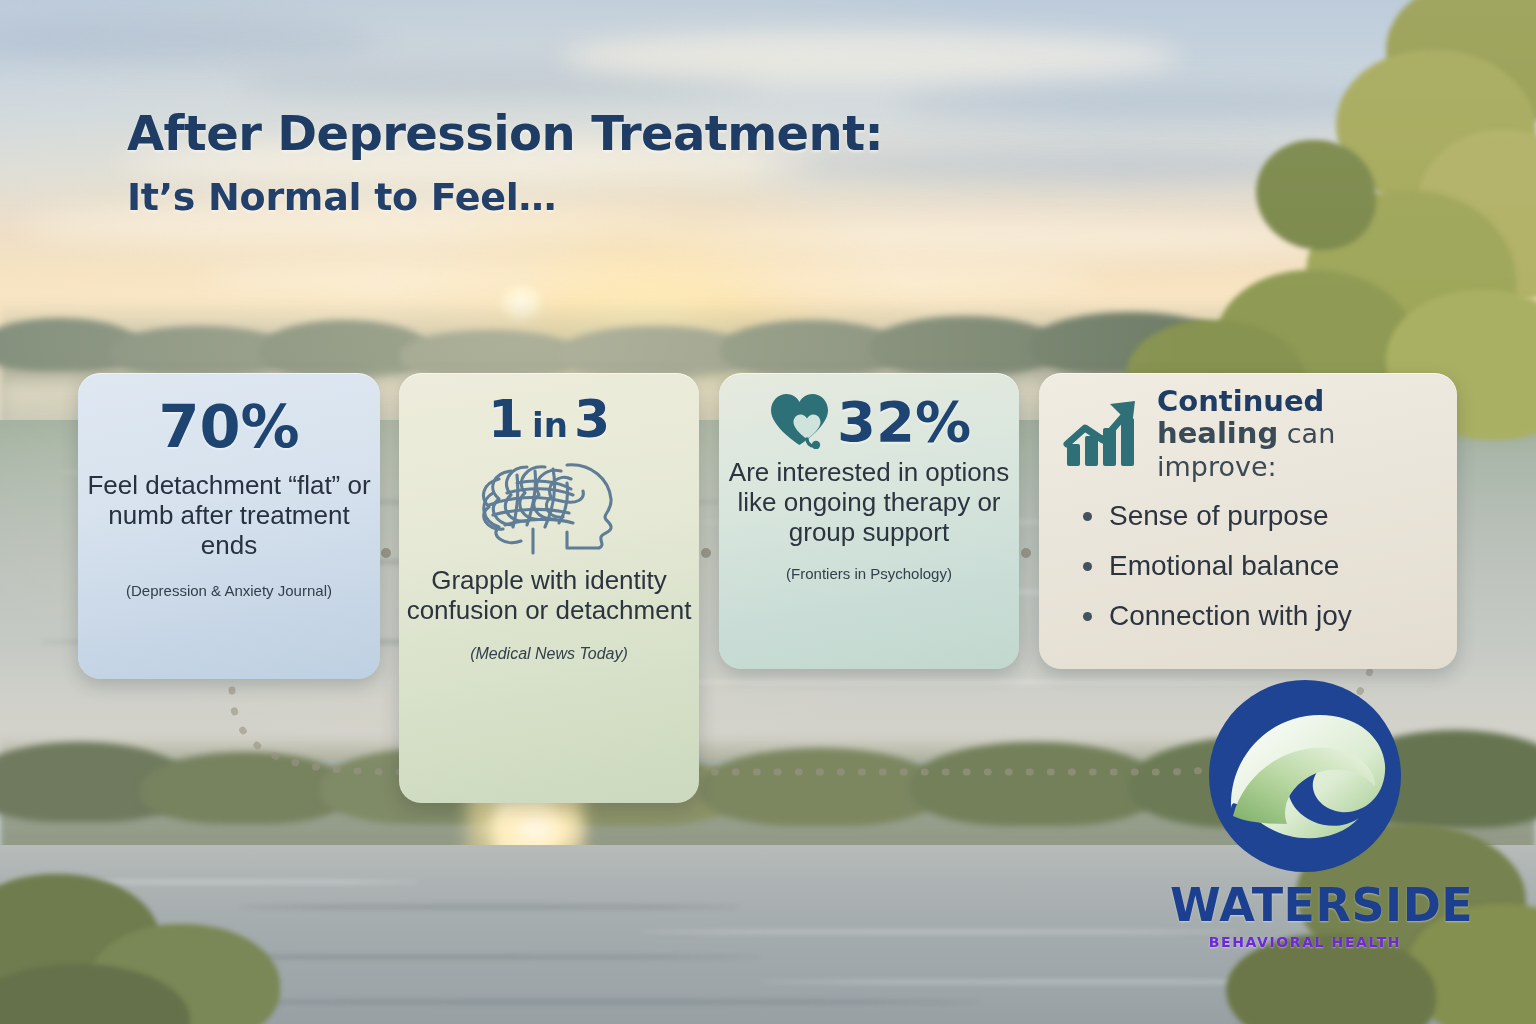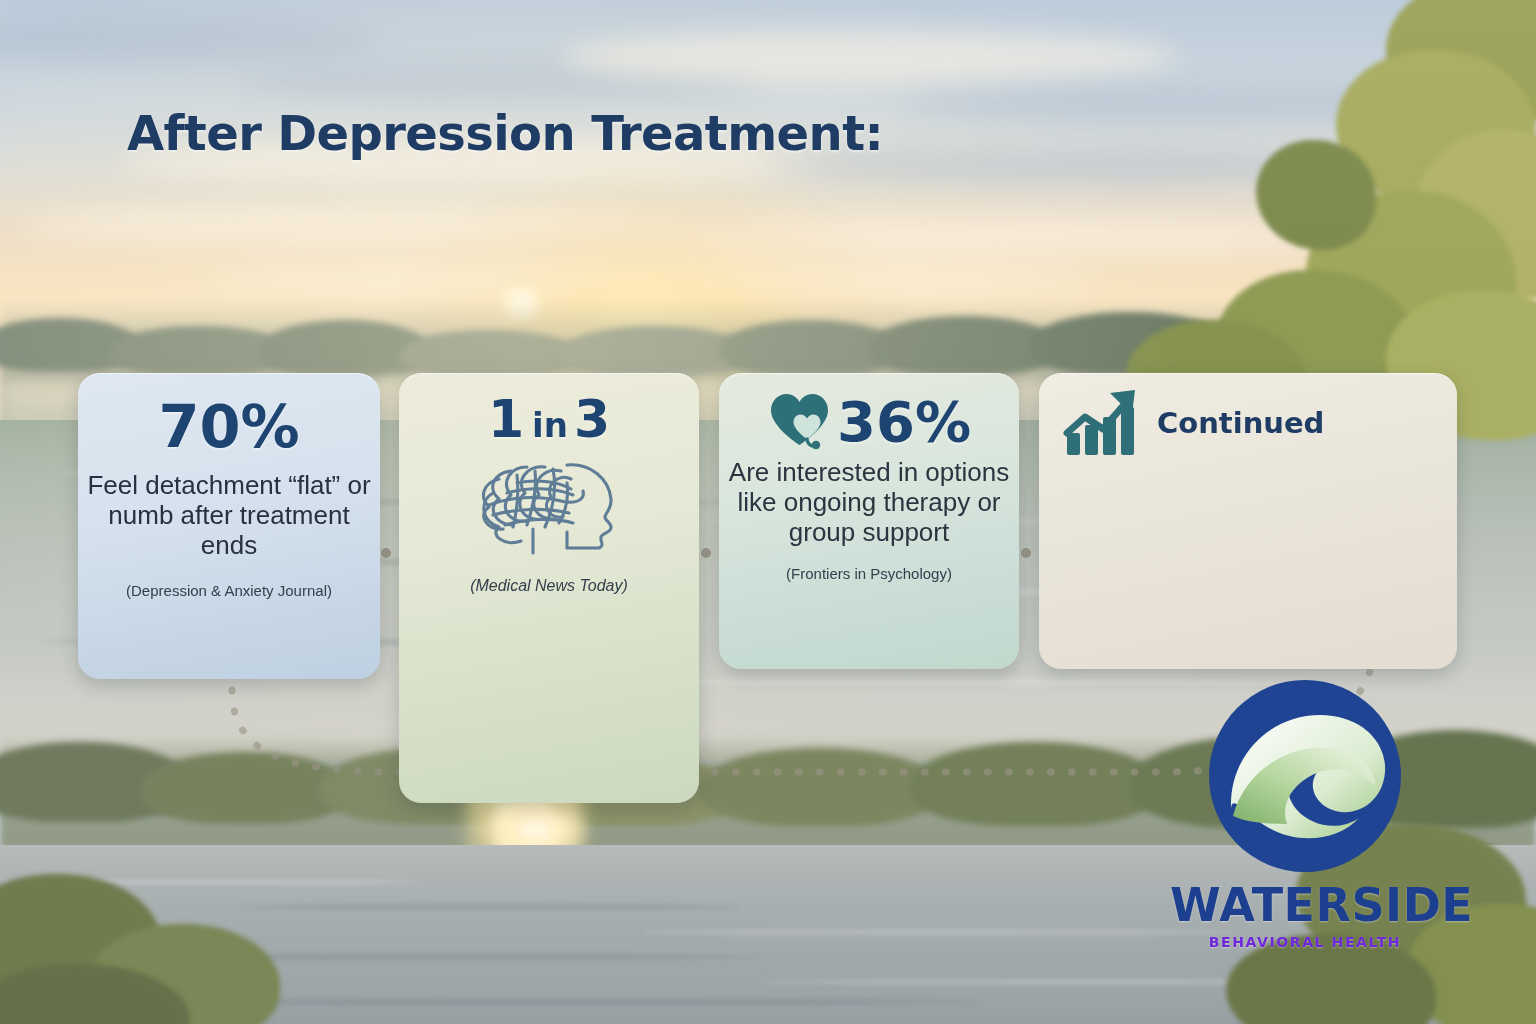--- a/index.html
+++ b/index.html
@@ -342,20 +342,21 @@
     <div class="leaf" style="left:250px; top:40px;  width:230px; height:150px; background:#76824f;"></div>
     <div class="leaf" style="left:360px; top:120px; width:200px; height:140px; background:#84904f;"></div>
     <div class="leaf" style="left:180px; top:150px; width:210px; height:120px; background:#6b7748;"></div>
   </div>
 
   <div class="veil"></div>
 </div>
 
 <div class="head">
   <h1>After Depression Treatment:</h1>
+  <h2>It’s Normal to Feel…</h2>
 </div>
 
 <svg class="connector" viewBox="0 0 1536 1024">
   <path d="M 232,690 C 232,760 300,772 400,772 L 1160,772 C 1310,772 1360,720 1380,640" fill="none" stroke="#9a9584" stroke-width="7" stroke-linecap="round" stroke-dasharray="1 20" opacity=".62"></path>
   <g fill="#8d8878" opacity=".75">
     <circle cx="386" cy="553" r="5"></circle>
       <circle cx="404" cy="553" r="5"></circle>
     <circle cx="706" cy="553" r="5"></circle>
       <circle cx="724" cy="553" r="5"></circle>
     <circle cx="1026" cy="553" r="5"></circle>
@@ -394,36 +395,37 @@
         <path d="M58 44 C78 38 104 38 124 46"></path>
         <path d="M86 22 C88 40 84 58 78 76"></path>
         <path d="M104 20 C108 40 104 60 96 78"></path>
         <path d="M68 26 C70 44 68 62 64 78"></path>
         <path d="M118 34 C120 50 116 64 110 74"></path>
 
         <path d="M84 80 L84 104"></path>
       </g>
     </svg>
   </div>
+  <div class="body-txt">Grapple with identity confusion or detachment</div>
   <div class="src">(Medical News Today)</div>
 </div>
 
 <div class="card" id="card3">
   <div class="top-row">
     <span>
       <svg width="64" height="58" viewBox="0 0 64 58">
         <path d="M32.5 54 C32.5 54 4 36 4 19.5 C4 9.5 11.5 3 19.5 3 C26 3 30.5 7 32.5 11
                  C34.5 7 39 3 45.5 3 C53.5 3 61 9.5 61 19.5 C61 36 32.5 54 32.5 54 Z" fill="#2e7078"></path>
         <path d="M40 48 C40 48 26.5 39 26.5 31 C26.5 26.5 30 23.5 33.5 23.5 C36.5 23.5 38.8 25.5 40 27.5
                  C41.2 25.5 43.5 23.5 46.5 23.5 C50 23.5 53.5 26.5 53.5 31 C53.5 39 40 48 40 48 Z" fill="#cfe3dd"></path>
         <path d="M40 48 C40 52 43 55 47 55" fill="none" stroke="#2e7078" stroke-width="3.4" stroke-linecap="round"></path>
         <circle cx="49" cy="54" r="4.2" fill="#2e7078"></circle>
       </svg>
     </span>
-    <span class="big-num">36%</span>
+    <span class="big-num">32%</span>
   </div>
   <div class="body-txt">Are interested in options like ongoing therapy or group support</div>
   <div class="src">(Frontiers in Psychology)</div>
 </div>
 
 <div class="card" id="card4">
   <div class="c4head">
     <span>
       <svg width="82" height="72" viewBox="0 0 82 72">
         <g fill="#2f6f77">
@@ -431,22 +433,28 @@
           <rect x="22" y="40" width="13" height="30" rx="2"></rect>
           <rect x="40" y="32" width="13" height="38" rx="2"></rect>
           <rect x="58" y="22" width="13" height="48" rx="2"></rect>
         </g>
         <path d="M4 48 L22 32 L40 44 L66 14" fill="none" stroke="#2f6f77" stroke-width="7" stroke-linecap="round" stroke-linejoin="round"></path>
         <path d="M47 8 L72 5 L69 30 Z" fill="#2f6f77"></path>
       </svg>
     </span>
     <span class="c4title">
       <span class="l1">Continued</span>
+      <span class="l2"><b>healing</b><span> can improve:</span></span>
     </span>
   </div>
+  <ul>
+    <li>Sense of purpose</li>
+    <li>Emotional balance</li>
+    <li>Connection with joy</li>
+  </ul>
 </div>
 
 <div class="logo">
   <div class="logo-mark">
     <svg viewBox="0 0 200 200" width="200" height="200">
       <defs>
         <linearGradient id="wv" x1="0" y1="1" x2="1" y2="0">
           <stop offset="0%" stop-color="#7fb069"></stop>
           <stop offset="45%" stop-color="#b6d69f"></stop>
           <stop offset="100%" stop-color="#eef6e8"></stop>

